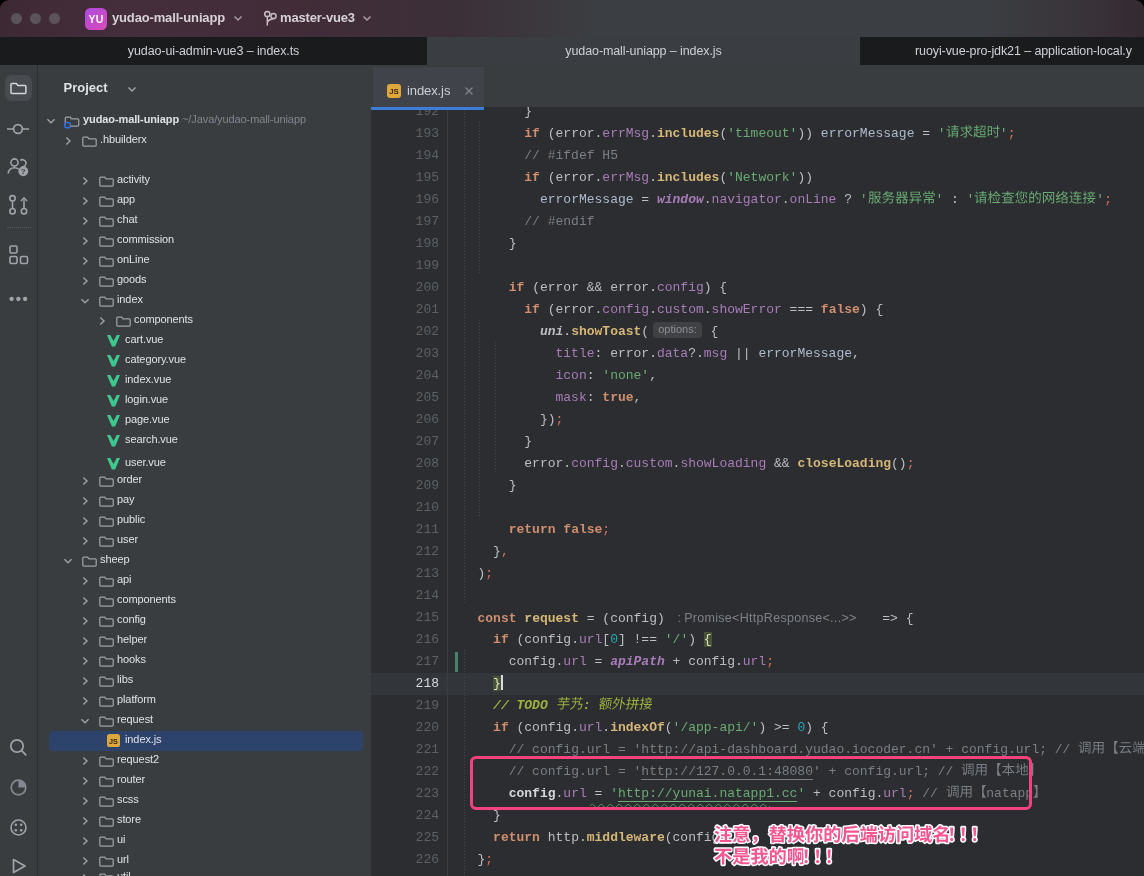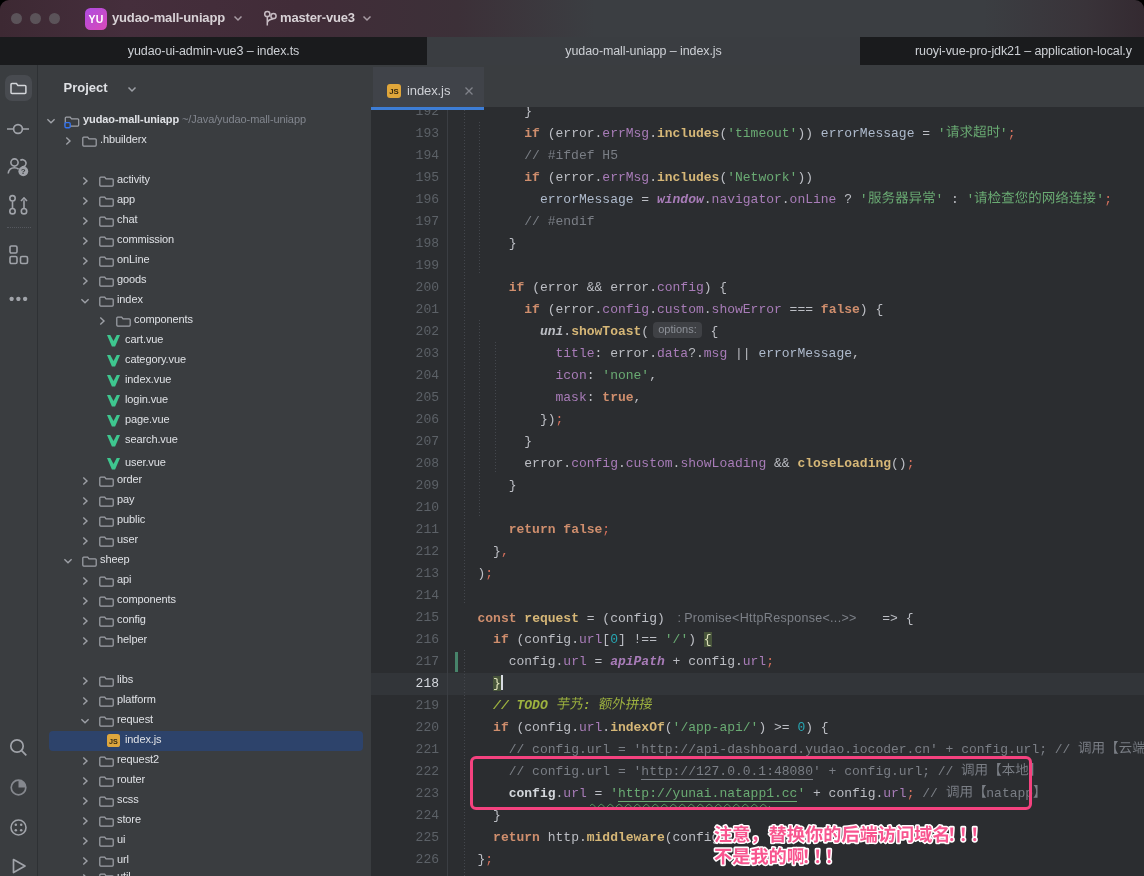--- a/index.html
+++ b/index.html
@@ -346,20 +346,29 @@
         </div>
         <div class="trow" style="top:565.5px">
           <svg class="tch" style="left:42px" width="8" height="10" viewBox="0 0 8 10">
             <path d="M2.3 1.6 6 5 2.3 8.4" fill="none" stroke="#9da0a6" stroke-width="1.4"></path>
           </svg>
           <svg class="tic" style="left:60px" width="15" height="14" viewBox="0 0 15 14">
             <path d="M1.7 3.2h4l1.3 1.7h6.3a.9.9 0 0 1 .9.9v5.3a.9.9 0 0 1-.9.9H1.7a.9.9 0 0 1-.9-.9V4.1a.9.9 0 0 1 .9-.9z" fill="none" stroke="#9da0a6" stroke-width="1.25"></path>
           </svg>
           <span class="ttx" style="left:78px">helper</span>
         </div>
+        <div class="trow" style="top:585.5px">
+          <svg class="tch" style="left:42px" width="8" height="10" viewBox="0 0 8 10">
+            <path d="M2.3 1.6 6 5 2.3 8.4" fill="none" stroke="#9da0a6" stroke-width="1.4"></path>
+          </svg>
+          <svg class="tic" style="left:60px" width="15" height="14" viewBox="0 0 15 14">
+            <path d="M1.7 3.2h4l1.3 1.7h6.3a.9.9 0 0 1 .9.9v5.3a.9.9 0 0 1-.9.9H1.7a.9.9 0 0 1-.9-.9V4.1a.9.9 0 0 1 .9-.9z" fill="none" stroke="#9da0a6" stroke-width="1.25"></path>
+          </svg>
+          <span class="ttx" style="left:78px">hooks</span>
+        </div>
         <div class="trow" style="top:605.5px">
           <svg class="tch" style="left:42px" width="8" height="10" viewBox="0 0 8 10">
             <path d="M2.3 1.6 6 5 2.3 8.4" fill="none" stroke="#9da0a6" stroke-width="1.4"></path>
           </svg>
           <svg class="tic" style="left:60px" width="15" height="14" viewBox="0 0 15 14">
             <path d="M1.7 3.2h4l1.3 1.7h6.3a.9.9 0 0 1 .9.9v5.3a.9.9 0 0 1-.9.9H1.7a.9.9 0 0 1-.9-.9V4.1a.9.9 0 0 1 .9-.9z" fill="none" stroke="#9da0a6" stroke-width="1.25"></path>
           </svg>
           <span class="ttx" style="left:78px">libs</span>
         </div>
         <div class="trow" style="top:625.5px">

